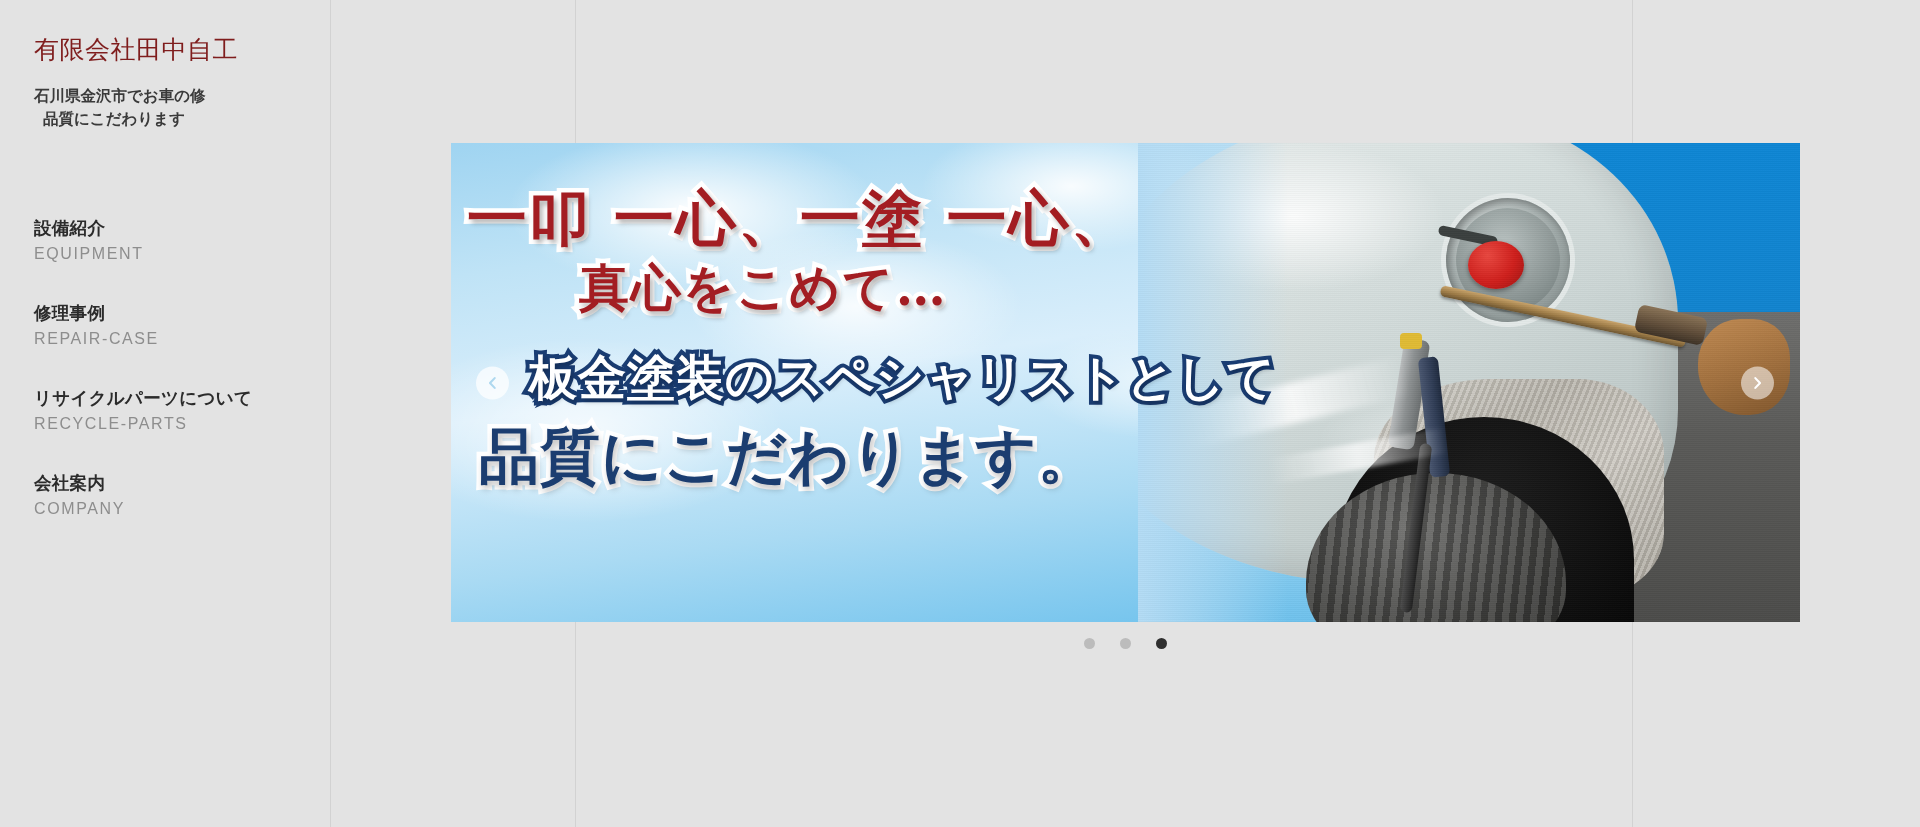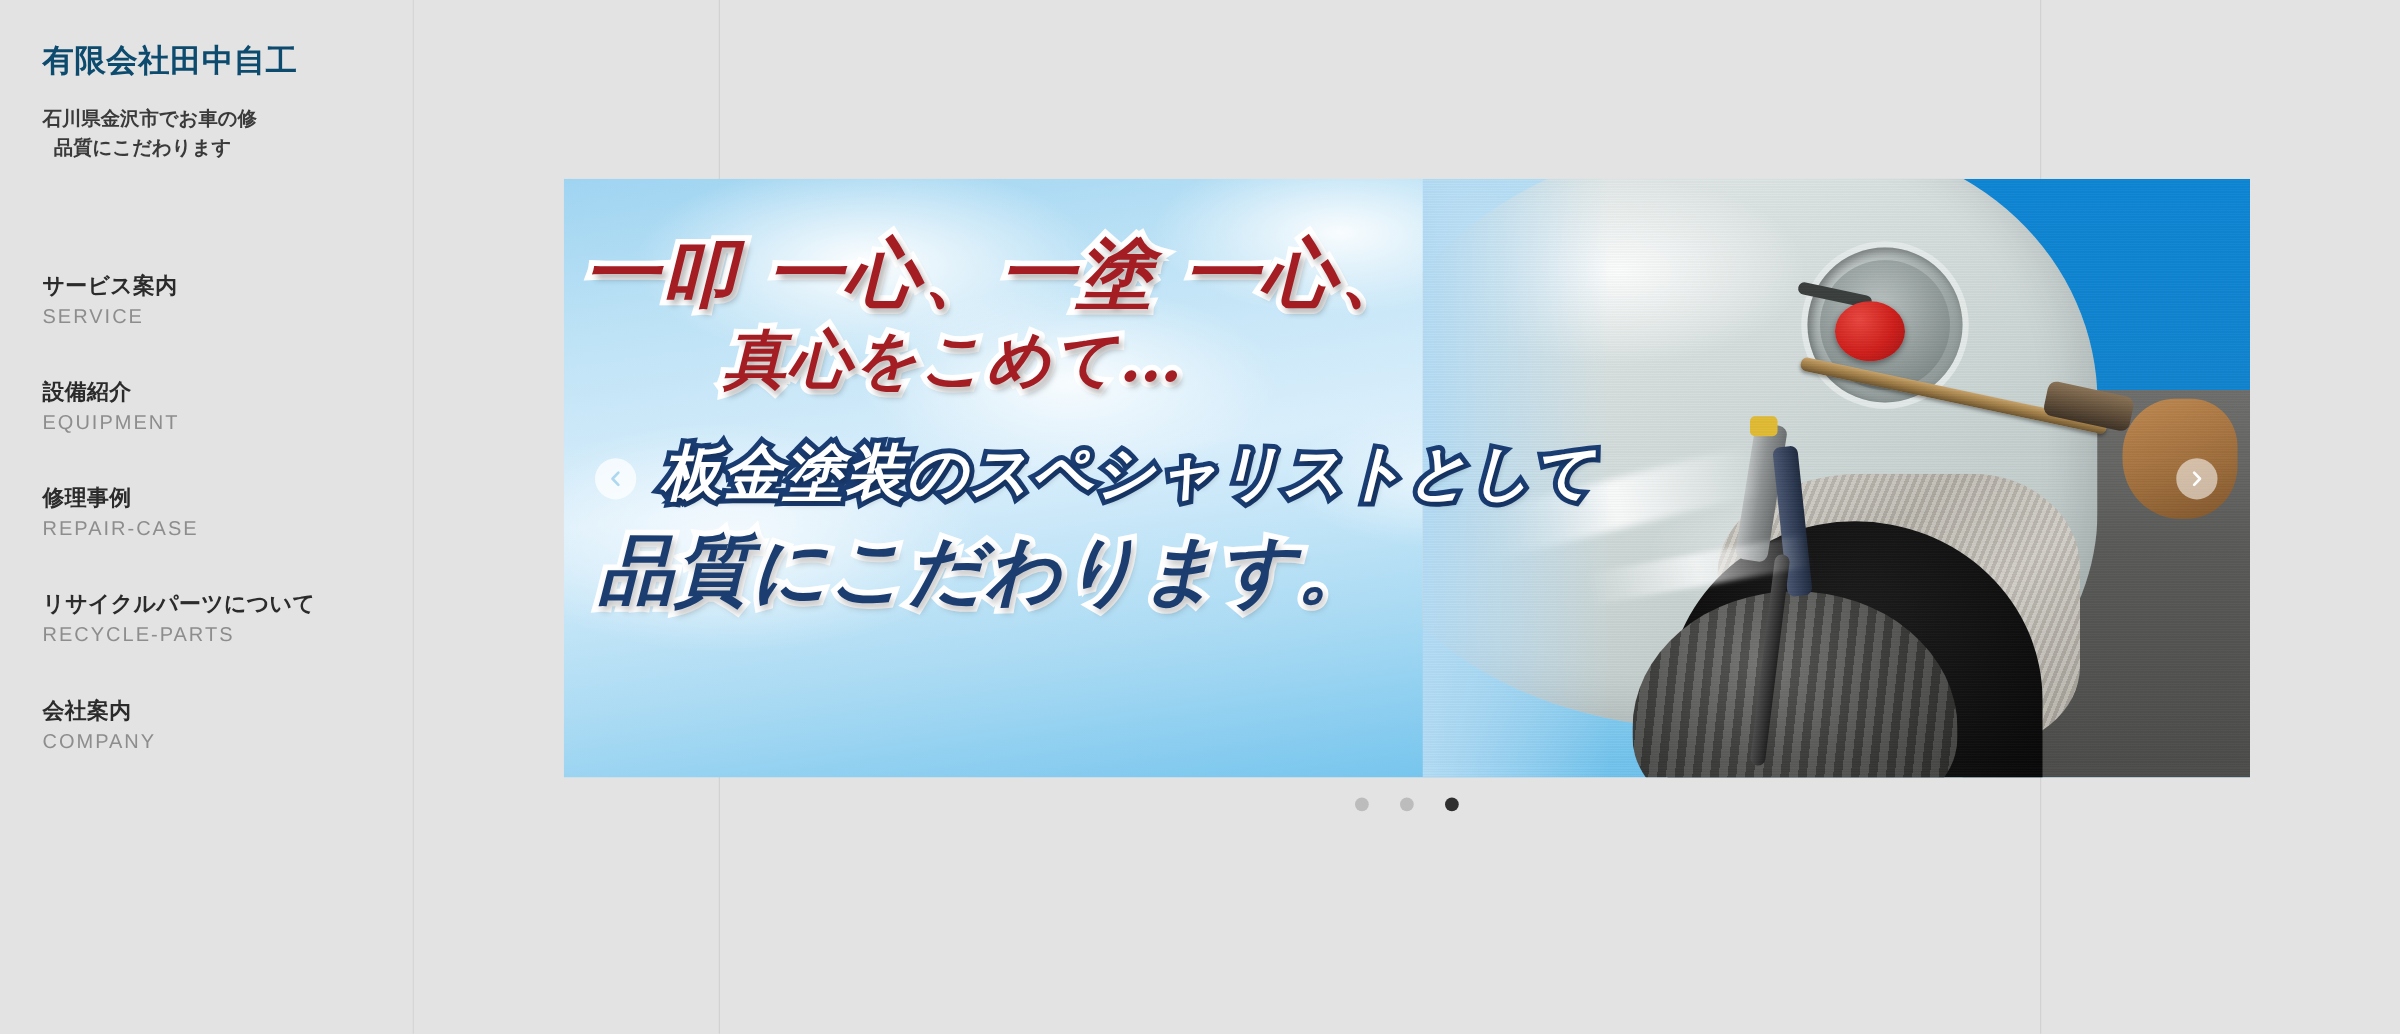--- a/index.html
+++ b/index.html
@@ -17,21 +17,21 @@
   .vrule.r1 { left:330px; }
   .vrule.r2 { left:575px; }
   .vrule.r3 { left:1632px; }
 
   
   #sidebar{
     position:absolute; left:0; top:0; width:330px; height:827px;
     background:#e3e3e3; padding:34px 34px 0 34px;
   }
   .site-title{
-    font-size:25px; font-weight:bold; color:#0c4a6e;
+    font-size:25px; font-weight:normal; color:#7f1d1d;
     letter-spacing:.5px; line-height:1.25; white-space:nowrap;
   }
   .site-tagline{
     margin-top:20px; font-size:15.5px; font-weight:bold;
     color:#3a3a3a; line-height:1.45; text-indent:0;
     padding-left:0;
   }
   .site-tagline .l2{ display:block; padding-left:9px; }
 
   nav.main-nav{ margin-top:84px; }
@@ -191,21 +191,21 @@
     pointer-events:none;
   }
   
   .photo .feather{
     position:absolute; left:0; top:0; width:150px; height:479px;
     background:linear-gradient(90deg,rgba(180,220,245,1) 0%,rgba(180,220,245,0) 100%);
     pointer-events:none;
   }
 
   
-  .copy{ position:absolute; left:0; top:0; width:1117px; height:479px;font-style:italic; }
+  .copy{ position:absolute; left:0; top:0; width:1117px; height:479px; }
 
   .line-red{
     position:absolute; white-space:nowrap;
     font-family:"DejaVu Serif","Liberation Serif",serif;
     font-weight:bold; color:#a31d22;
     -webkit-text-stroke:9px #ffffff;
     paint-order:stroke fill;
     text-shadow:3px 4px 5px rgba(0,0,0,.30);
   }
   .r-line1{ left:16px; top:36px; font-size:60px; letter-spacing:2px; }
@@ -265,24 +265,20 @@
 
     <h1 class="site-title">有限会社田中自工</h1>
 
     <p class="site-tagline">
       <span>石川県金沢市でお車の修</span>
       <span class="l2">品質にこだわります</span>
     </p>
 
     <nav class="main-nav">
 
-      <div class="nav-item">
-        <span class="ja">サービス案内</span>
-        <span class="en">SERVICE</span>
-      </div>
 
       <div class="nav-item">
         <span class="ja">設備紹介</span>
         <span class="en">EQUIPMENT</span>
       </div>
 
       <div class="nav-item">
         <span class="ja">修理事例</span>
         <span class="en">REPAIR-CASE</span>
       </div>

